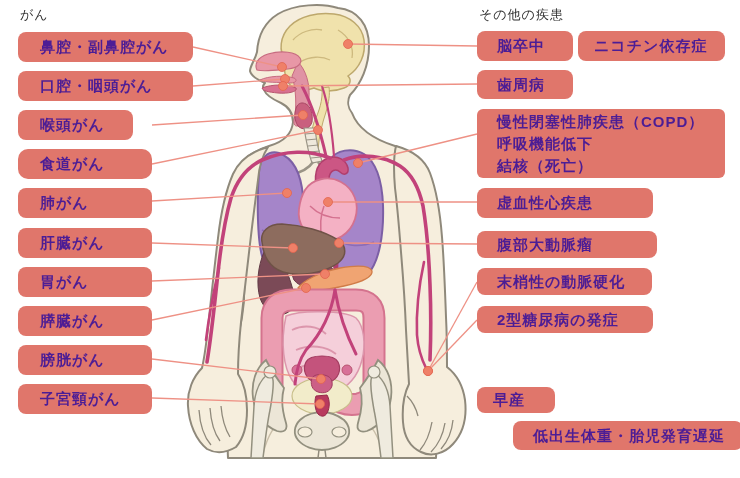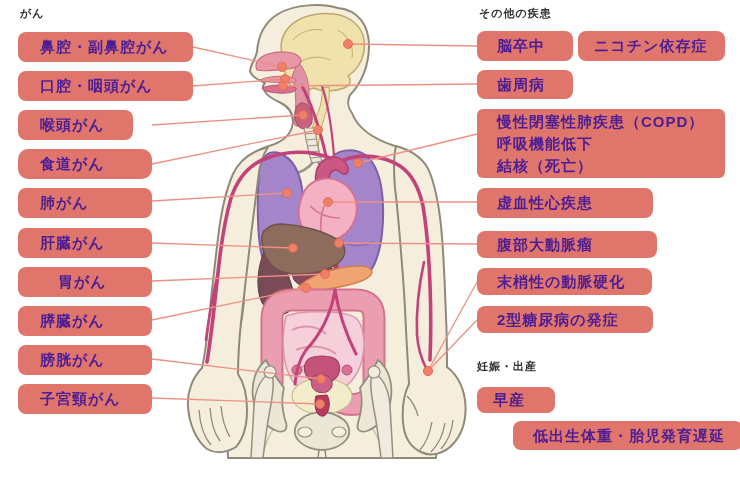--- a/index.html
+++ b/index.html
@@ -2,21 +2,21 @@
 <html><head>
 <meta charset="utf-8">
 <style>
   html,body{margin:0;padding:0;background:#ffffff;}
   #canvas{
     position:relative;width:740px;height:478px;background:#ffffff;overflow:hidden;
     font-family:"Liberation Sans","DejaVu Sans",sans-serif;
   }
   #figure{position:absolute;left:0;top:0;width:740px;height:478px;}
   .heading{
-    position:absolute;font-size:11px;font-weight:bold;color:var(--heading,#2f2f2f);
+    position:absolute;font-size:13px;font-weight:normal;color:var(--heading,#2f2f2f);
     letter-spacing:1px;white-space:nowrap;
   }
   .label-box{
     position:absolute;background:var(--box,#e0766b);border-radius:8px;
     color:#4c1d95;font-weight:bold;font-size:15px;letter-spacing:1px;
     display:flex;flex-direction:column;justify-content:center;
     box-sizing:border-box;white-space:nowrap;
   }
   .label-box .ln{line-height:22px;}
 </style>
@@ -199,42 +199,41 @@
         <circle cx="339" cy="243" r="4.5" fill="#ef8068" stroke="#e2654f" stroke-width="0.8"></circle>
         <line x1="477" y1="282" x2="428" y2="371" stroke="#ee9185" stroke-width="1.3"></line>
         <circle cx="428" cy="371" r="4.5" fill="#ef8068" stroke="#e2654f" stroke-width="0.8"></circle>
         <line x1="477" y1="320" x2="428" y2="371" stroke="#ee9185" stroke-width="1.3"></line>
         <circle cx="428" cy="371" r="4.5" fill="#ef8068" stroke="#e2654f" stroke-width="0.8"></circle>
       </g>
   </svg>
 
   <div class="heading" style="left:20px;top:6px">がん</div>
   <div class="heading" style="left:479px;top:6px">その他の疾患</div>
-  <div class="heading" style="left:477px;top:359px">妊娠・出産</div>
 
   <div id="labels">
       <div class="label-box" style="left: 18px; top: 32px; width: 175px; height: 30px; padding-left: 22px;">
         <div class="ln">鼻腔・副鼻腔がん</div>
       </div>
       <div class="label-box" style="left: 18px; top: 71px; width: 175px; height: 30px; padding-left: 22px;">
         <div class="ln">口腔・咽頭がん</div>
       </div>
       <div class="label-box" style="left: 18px; top: 110px; width: 115px; height: 30px; padding-left: 22px;">
         <div class="ln">喉頭がん</div>
       </div>
       <div class="label-box" style="left: 18px; top: 149px; width: 134px; height: 30px; padding-left: 22px; border-radius: 10px;">
         <div class="ln">食道がん</div>
       </div>
       <div class="label-box" style="left: 18px; top: 188px; width: 134px; height: 30px; padding-left: 22px;">
         <div class="ln">肺がん</div>
       </div>
       <div class="label-box" style="left: 18px; top: 228px; width: 134px; height: 30px; padding-left: 22px;">
         <div class="ln">肝臓がん</div>
       </div>
-      <div class="label-box" style="left: 18px; top: 267px; width: 134px; height: 30px; padding-left: 40px;">
+      <div class="label-box" style="left: 18px; top: 267px; width: 134px; height: 30px; padding-left: 22px;">
         <div class="ln">胃がん</div>
       </div>
       <div class="label-box" style="left: 18px; top: 306px; width: 134px; height: 30px; padding-left: 22px;">
         <div class="ln">膵臓がん</div>
       </div>
       <div class="label-box" style="left: 18px; top: 345px; width: 134px; height: 30px; padding-left: 22px;">
         <div class="ln">膀胱がん</div>
       </div>
       <div class="label-box" style="left: 18px; top: 384px; width: 134px; height: 30px; padding-left: 22px;">
         <div class="ln">子宮頸がん</div>

